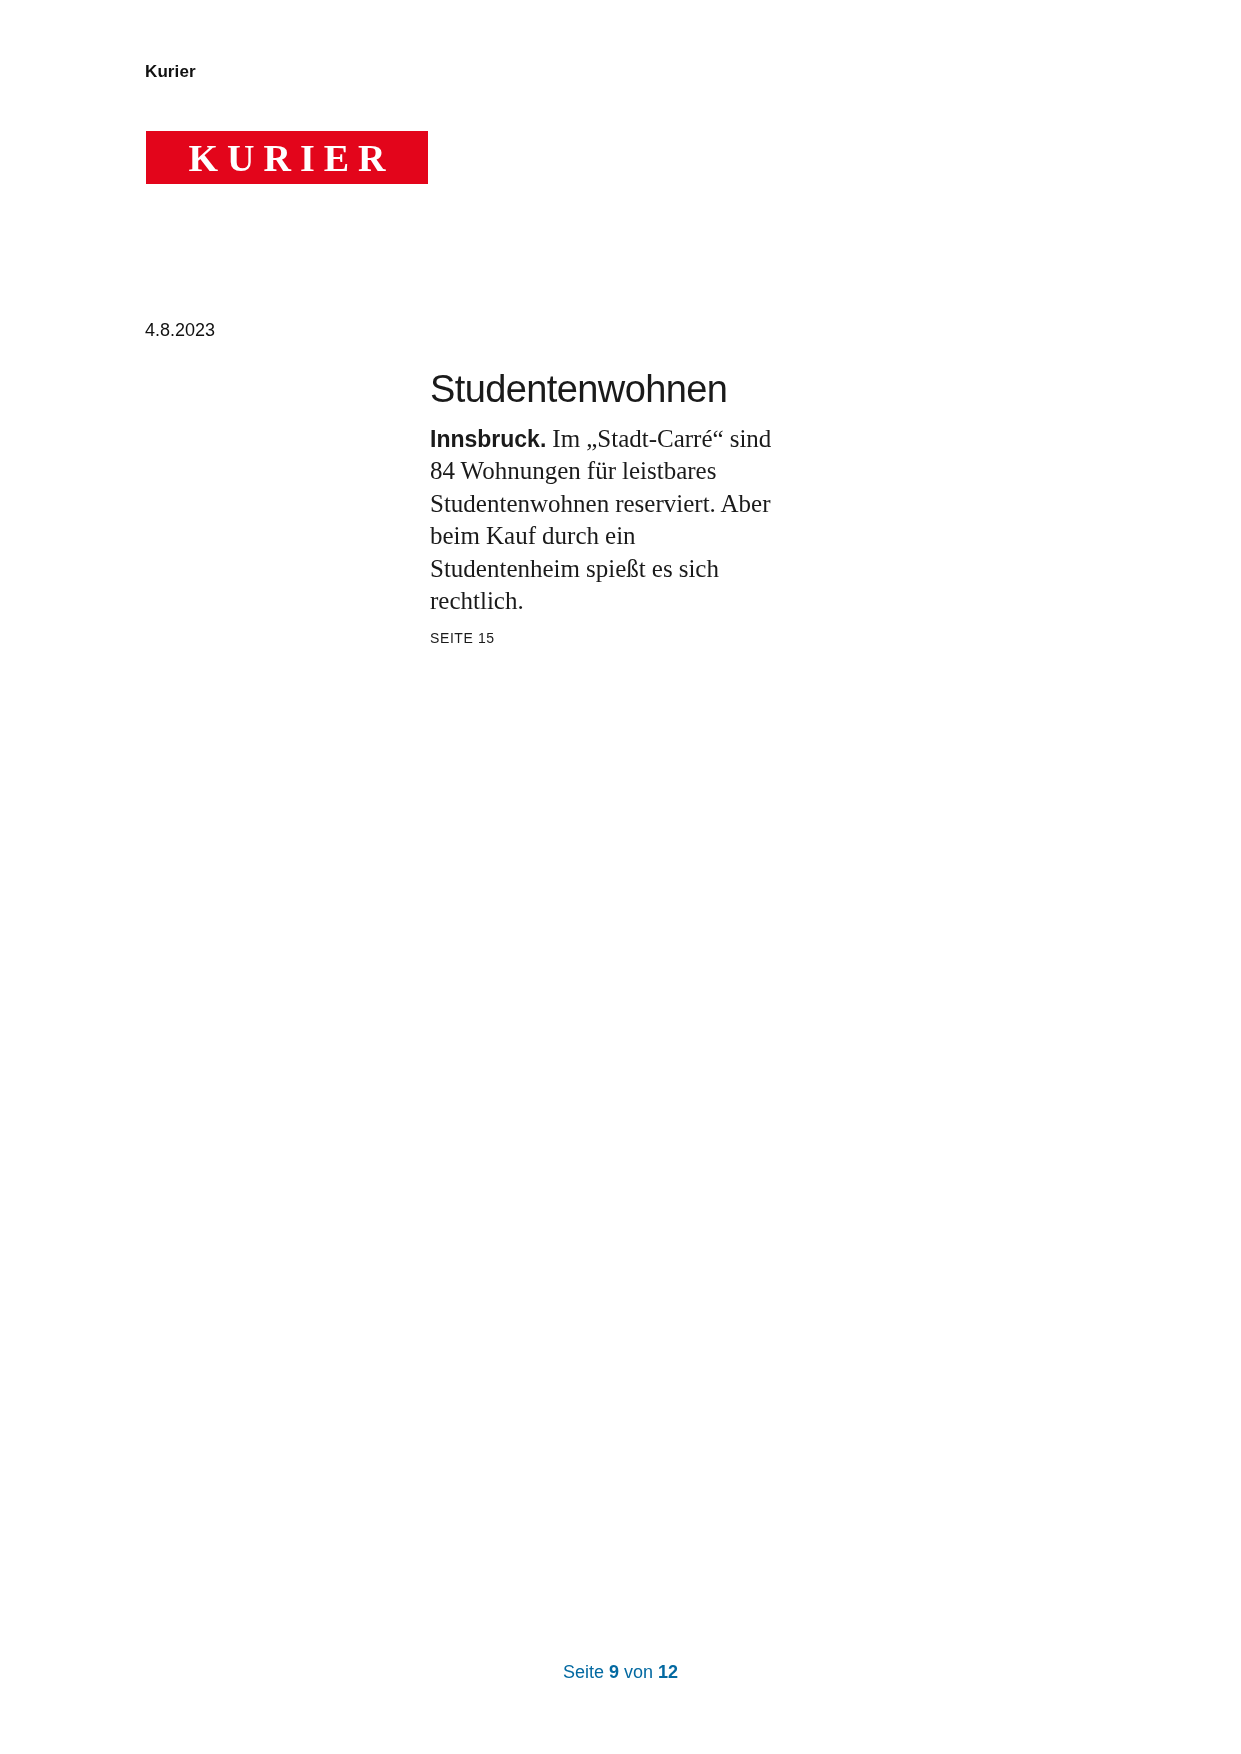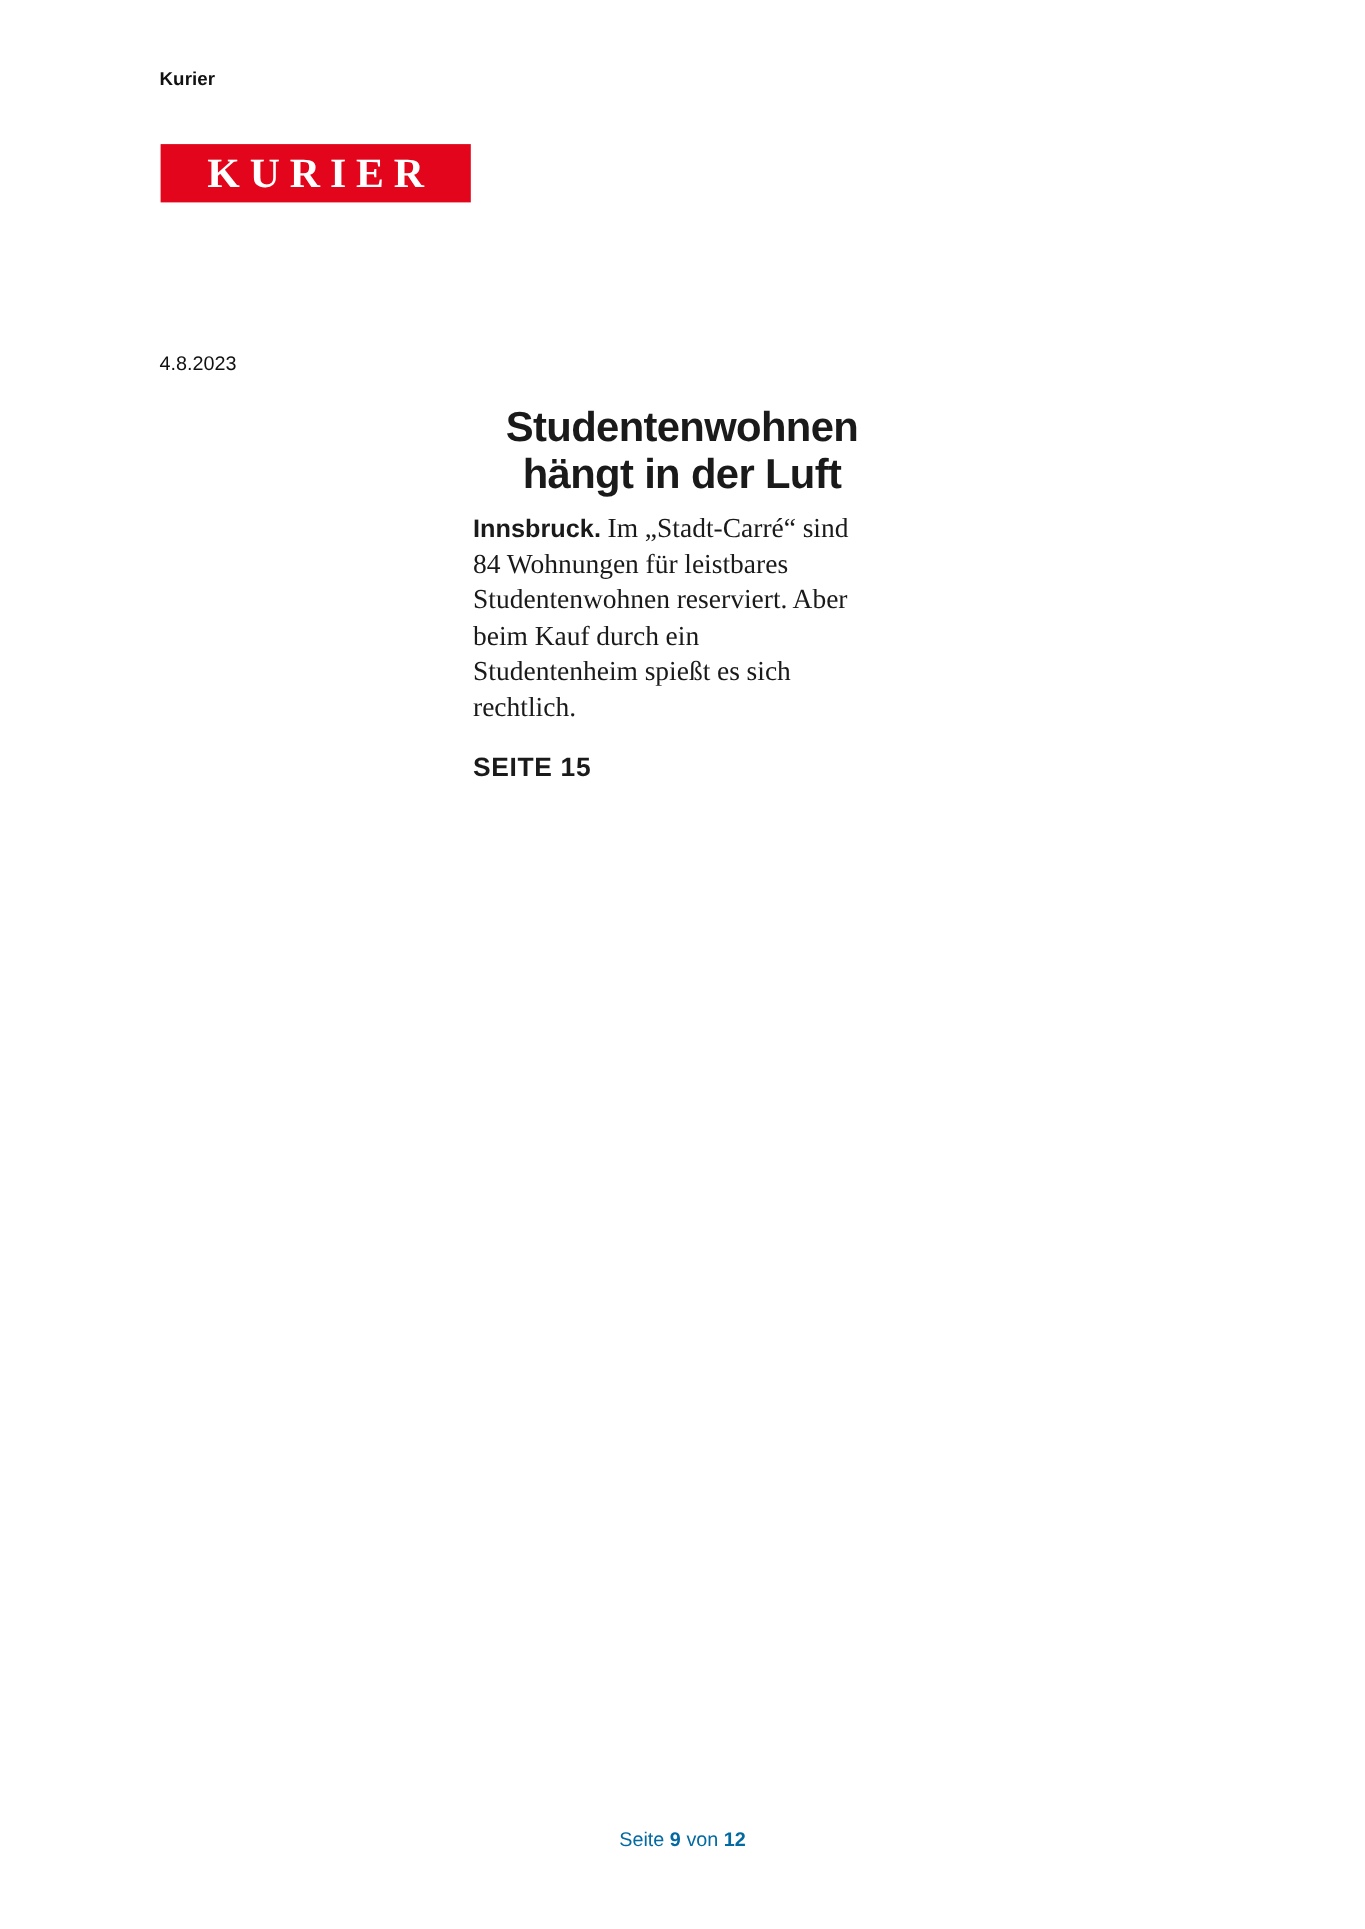--- a/index.html
+++ b/index.html
@@ -76,50 +76,49 @@
 
   
   .clipping {
     position: absolute;
     left: 430px;
     top: 368px;
     width: 380px;
   }
   .clip-headline {
     font-family: "Liberation Sans", sans-serif;
-    font-weight: bold;
+    font-weight: normal;
     font-size: 38px;
     line-height: 1.12;
     letter-spacing: -0.6px;
     color: #1a1a1a;
     margin: 0;
-    text-align: center;
   }
   .clip-body {
     font-family: "Liberation Serif", serif;
     font-size: 25px;
     line-height: 1.30;
     color: #1a1a1a;
     margin: 12px 0 0 0;
     width: 345px;
     word-spacing: -0.2px;
   }
   .clip-lead {
     font-family: "Liberation Sans", sans-serif;
     font-weight: bold;
     font-size: 23px;
     margin-top: 32px;
   }
   .clip-page-ref {
     font-family: "Liberation Sans", sans-serif;
-    font-weight: bold;
-    font-size: 24px;
+    font-weight: normal;
+    font-size: 14px;
     letter-spacing: 0.6px;
     color: #1a1a1a;
-    margin-top: 24px;
+    margin-top: 12px;
   }
 
   
   .footer {
     position: absolute;
     left: 0;
     right: 0;
     top: 1662px;
     text-align: center;
     font-size: 18px;
@@ -138,21 +137,20 @@
 
   <div class="logo-box">
     <span class="logo-text">KURIER</span>
   </div>
 
 
   <div class="article-date">4.8.2023</div>
 
   <div class="clipping">
     <div class="clip-headline">Studentenwohnen</div>
-    <div class="clip-headline">hängt in der Luft</div>
 
     <p class="clip-body">
       <span class="clip-lead">Innsbruck.</span><span> Im „Stadt-Carré“ sind 84 Wohnungen für leistbares Studentenwohnen reserviert. Aber beim Kauf durch ein Studentenheim spießt es sich rechtlich.</span>
     </p>
 
     <div class="clip-page-ref">SEITE 15</div>
   </div>
 
   <div class="footer">
     <span>Seite</span>

